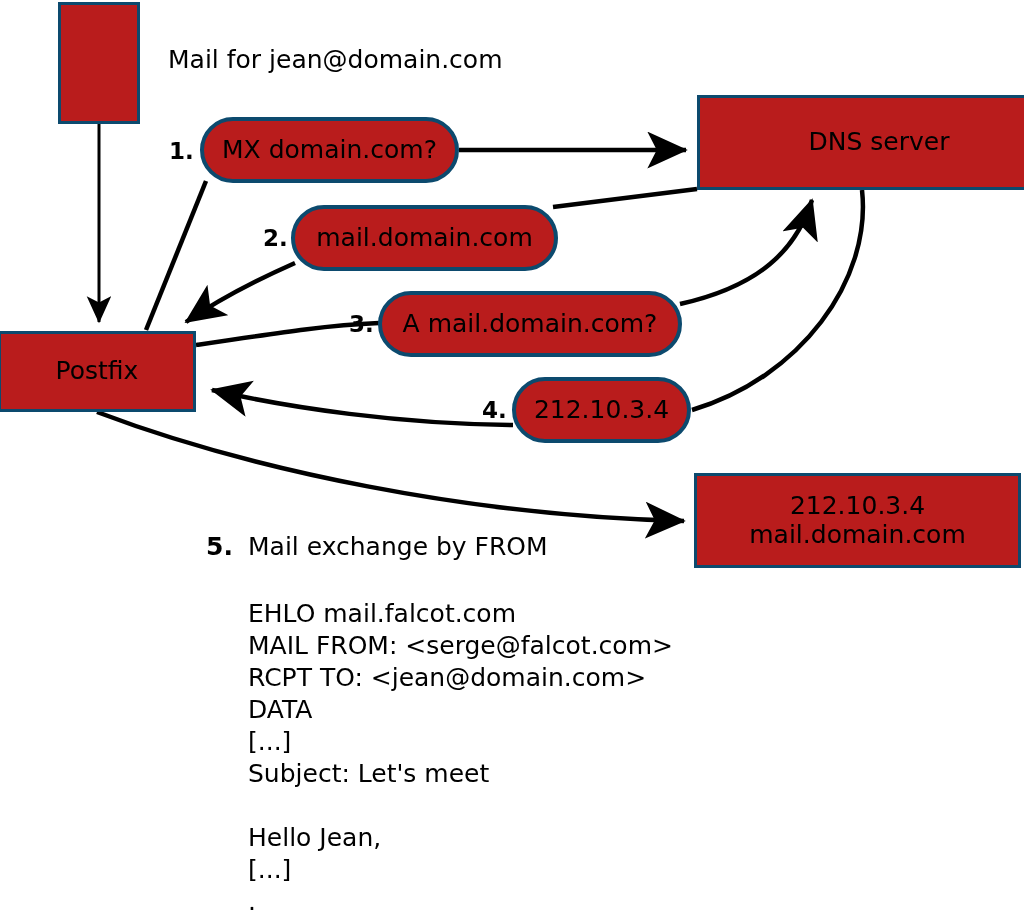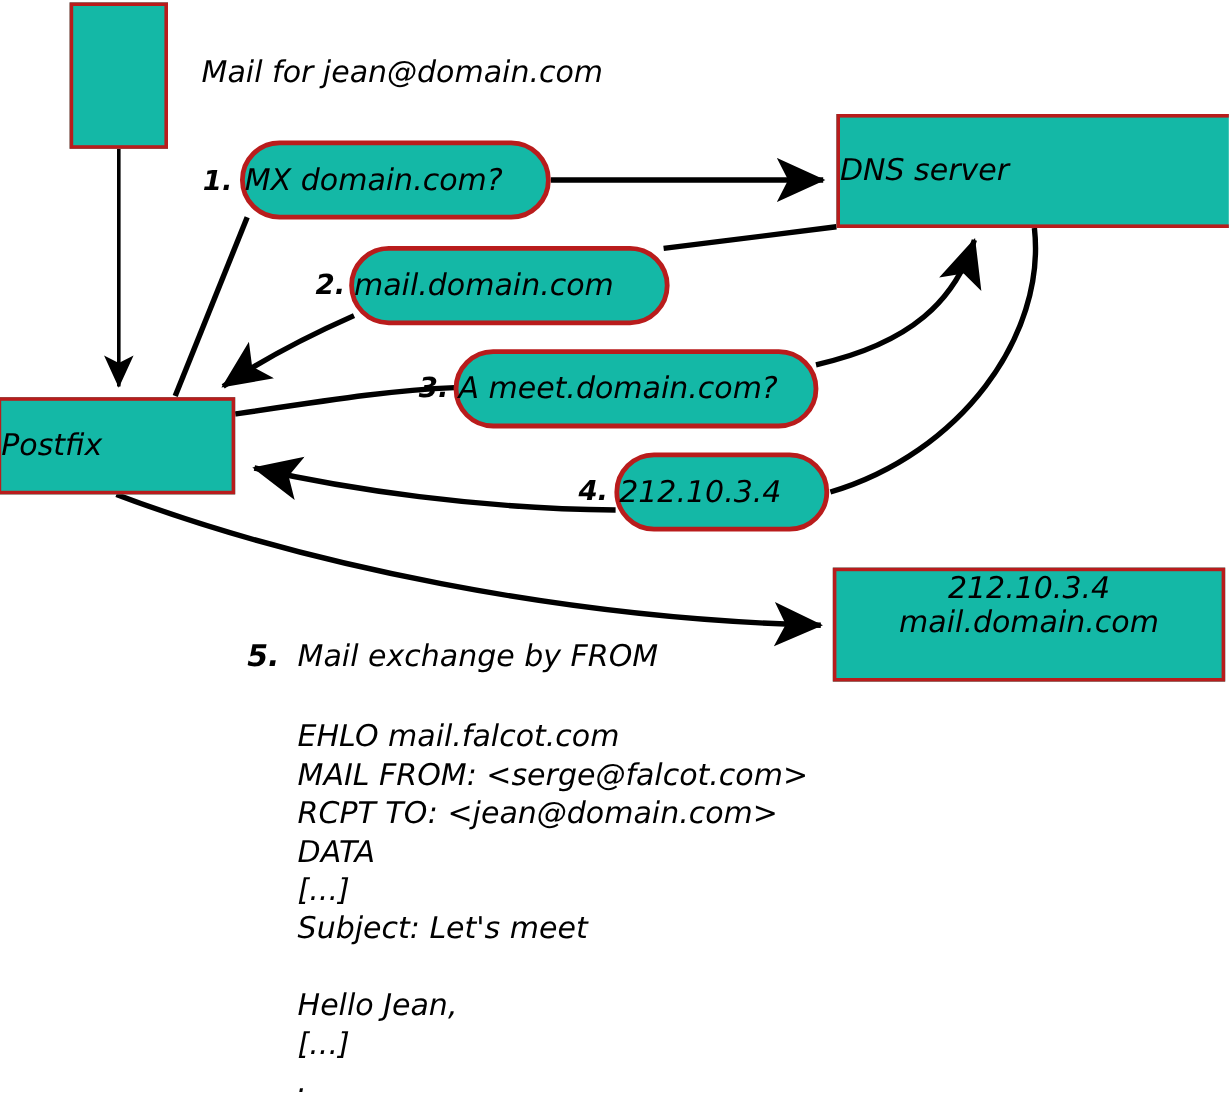--- a/index.html
+++ b/index.html
@@ -1,19 +1,19 @@
 <!DOCTYPE html>
 <html><head>
 <meta charset="utf-8">
 <style>
   html,body{margin:0;padding:0;background:#ffffff;}
   body{width:1024px;height:919px;font-family:"DejaVu Sans",sans-serif;color:#000;overflow:hidden;position:relative;}
-  #stage{position:relative;width:1024px;height:919px;font-style:italic;}
+  #stage{position:relative;width:1024px;height:919px;}
   #wires{position:absolute;left:0;top:0;width:1024px;height:919px;}
-  .node{position:absolute;box-sizing:border-box;background:#14b8a6;border:3px solid #b91c1c;display:flex;align-items:center;justify-content:flex-start;text-align:center;}
+  .node{position:absolute;box-sizing:border-box;background:#b91c1c;border:3px solid #0c4a6e;display:flex;align-items:center;justify-content:center;text-align:center;}
   .rect{border-radius:0;}
   .pill{border-radius:999px;border-width:4px;}
   .node-label{font-size:25px;line-height:1.15;white-space:pre-line;}
   .pill .node-label{font-size:25px;}
   .step-num{position:absolute;font-size:23px;font-weight:bold;font-family:"DejaVu Sans",sans-serif;}
   .freetext{position:absolute;font-size:25px;white-space:pre;}
   .mono-block{position:absolute;font-size:25px;line-height:1.28;white-space:pre;}
   .smtp-head{position:absolute;font-size:25px;}
 </style>
 </head>
@@ -74,21 +74,21 @@
     <span class="node-label">MX domain.com?</span>
   </div>
 
   <div class="step-num" style="left:263px;top:225px;">2.</div>
   <div class="node pill" style="left:291px;top:205px;width:267px;height:66px;">
     <span class="node-label">mail.domain.com</span>
   </div>
 
   <div class="step-num" style="left:349px;top:311px;">3.</div>
   <div class="node pill" style="left:378px;top:291px;width:304px;height:66px;">
-    <span class="node-label">A meet.domain.com?</span>
+    <span class="node-label">A mail.domain.com?</span>
   </div>
 
   <div class="step-num" style="left:482px;top:397px;">4.</div>
   <div class="node pill" style="left:512px;top:377px;width:179px;height:66px;">
     <span class="node-label">212.10.3.4</span>
   </div>
 
   <div class="smtp-head" style="left:206px;top:532px;font-weight:bold;">5.</div>
   <div class="smtp-head" style="left:248px;top:532px;">Mail exchange by FROM</div>
 

